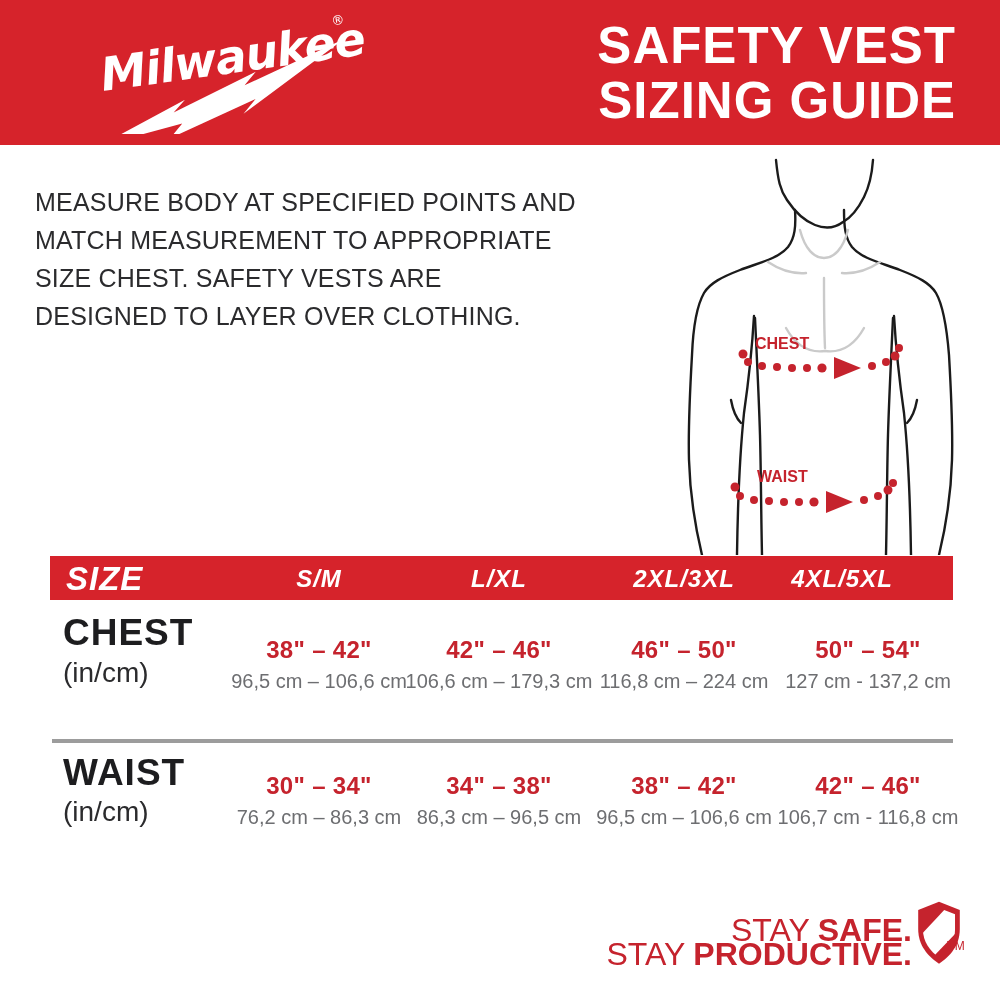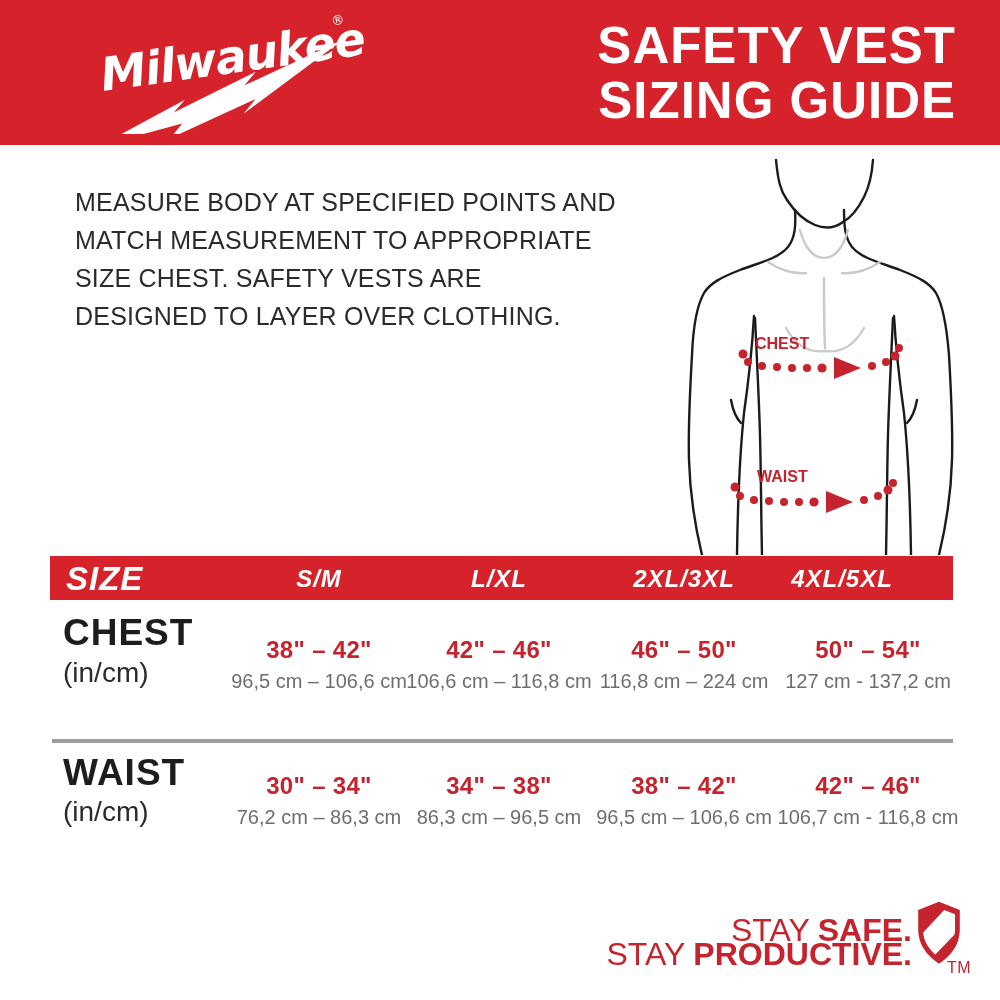--- a/index.html
+++ b/index.html
@@ -8,21 +8,21 @@
 
   
   .masthead{position:absolute;left:0;top:0;width:1000px;height:145px;background:#d6232b;}
   .logo-svg{position:absolute;left:86px;top:14px;width:292px;height:120px;}
   .title{position:absolute;top:18px;right:44px;text-align:right;color:#ffffff;
          font-weight:bold;font-size:51px;line-height:55px;letter-spacing:1px;
          font-family:"Liberation Sans",sans-serif;}
 
   
   .intro{position:absolute;left:35px;top:183px;width:620px;color:#2b2b2d;
-         font-size:25px;line-height:38px;letter-spacing:0.2px;margin-left:40px;}
+         font-size:25px;line-height:38px;letter-spacing:0.2px;}
 
   
   .figure-svg{position:absolute;left:648px;top:150px;width:352px;height:405px;}
 
   
   .size-bar{position:absolute;left:50px;top:556px;width:903px;height:44px;background:#d6232b;color:#fff;}
   .size-label{position:absolute;left:16px;top:0;line-height:46px;font-size:33px;font-weight:bold;
               font-style:italic;letter-spacing:1px;}
   .hcol{position:absolute;top:0;transform:translateX(-50%);line-height:46px;font-size:24px;
         font-weight:bold;font-style:italic;letter-spacing:1px;white-space:nowrap;}
@@ -42,21 +42,21 @@
   .r-waist-in{top:772px}.r-waist-cm{top:806px}
 
   .divider{position:absolute;left:52px;top:739px;width:901px;height:4px;background:#9c9c9c;}
 
   
   .tagline{position:absolute;right:88px;top:918px;text-align:right;color:#c5232d;
            font-size:32px;line-height:24px;white-space:nowrap;}
   .tagline .reg{font-weight:normal;margin-right:8px;}
   .tagline .bold{font-weight:bold;}
   .shield-svg{position:absolute;left:913px;top:899px;width:52px;height:68px;}
-  .tm{position:absolute;left:947px;top:959px;font-size:16px;color:#c5232d;letter-spacing:0.5px;}
+  .tm{position:absolute;left:947px;top:939px;font-size:12px;color:#c5232d;letter-spacing:0.5px;}
 </style>
 </head>
 <body>
 
 <div class="page">
 
   <header class="masthead">
     <svg class="logo-svg" viewBox="0 0 292 118">
       <g transform="rotate(-8 146 60)">
         <polygon fill="#ffffff" points="4,112 96,78 83,89 170,60 157,72 262,40 152,100 166,87 76,114 90,101"></polygon>
@@ -137,21 +137,21 @@
     <span class="hcol h3">4XL/5XL</span>
   </div>
 
   <div class="row-label lbl-chest">CHEST</div>
   <div class="row-unit unit-chest">(in/cm)</div>
   <span class="cell inch c0 r-chest-in">38" – 42"</span>
   <span class="cell inch c1 r-chest-in">42" – 46"</span>
   <span class="cell inch c2 r-chest-in">46" – 50"</span>
   <span class="cell inch c3 r-chest-in">50" – 54"</span>
   <span class="cell cmv c0 r-chest-cm">96,5 cm – 106,6 cm</span>
-  <span class="cell cmv c1 r-chest-cm">106,6 cm – 116,8 cm</span>
+  <span class="cell cmv c1 r-chest-cm">106,6 cm – 179,3 cm</span>
   <span class="cell cmv c2 r-chest-cm">116,8 cm – 224 cm</span>
   <span class="cell cmv c3 r-chest-cm">127 cm - 137,2 cm</span>
 
   <div class="divider"></div>
 
   <div class="row-label lbl-waist">WAIST</div>
   <div class="row-unit unit-waist">(in/cm)</div>
   <span class="cell inch c0 r-waist-in">30" – 34"</span>
   <span class="cell inch c1 r-waist-in">34" – 38"</span>
   <span class="cell inch c2 r-waist-in">38" – 42"</span>

